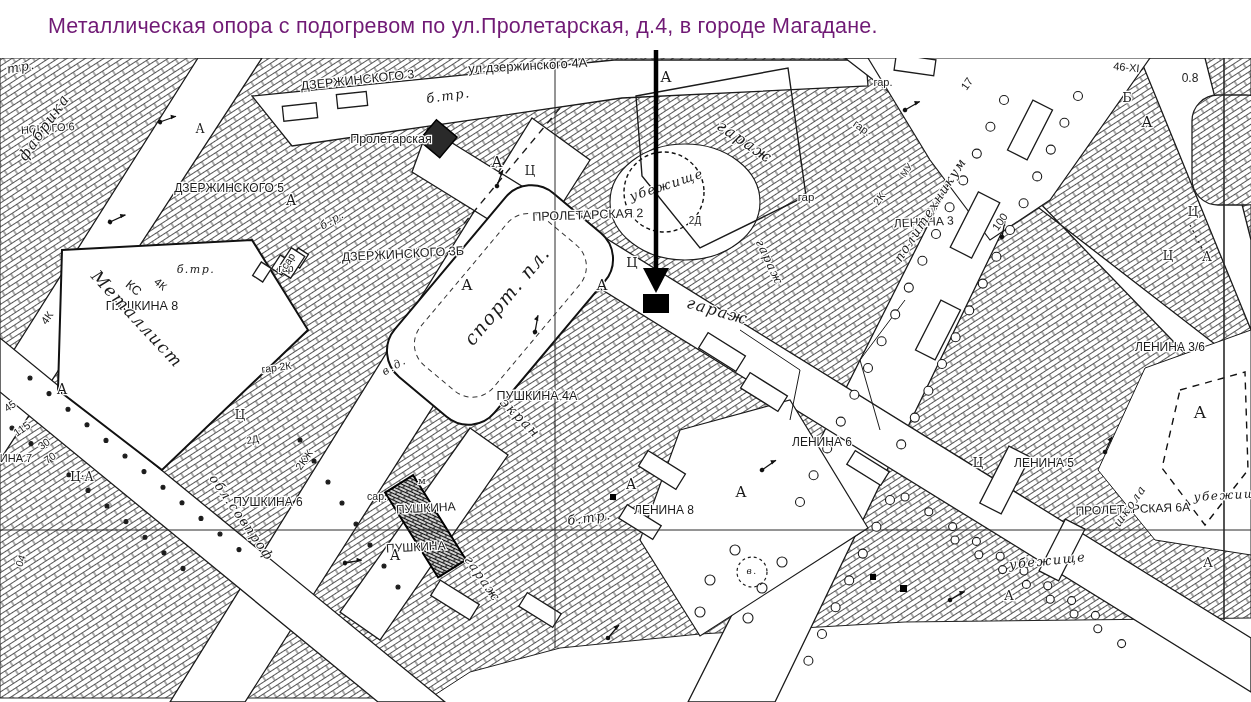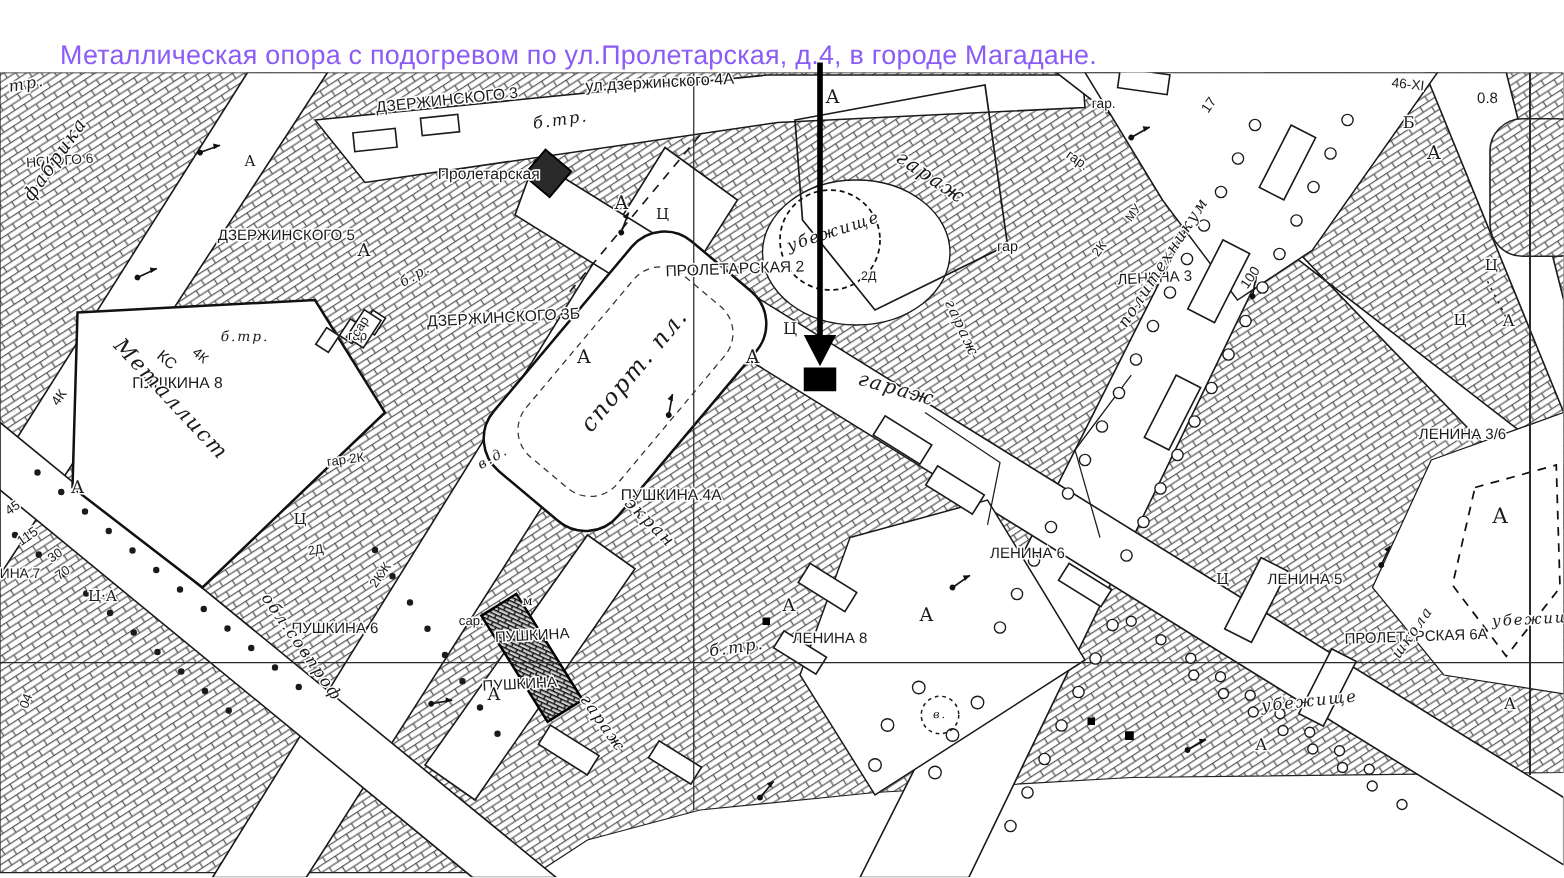--- a/index.html
+++ b/index.html
@@ -1,18 +1,18 @@
 <!DOCTYPE html>
 <html><head>
 <meta charset="utf-8">
 <style>
   html,body{margin:0;padding:0;background:#fff;}
   .stage{position:relative;width:1251px;height:702px;background:#fff;overflow:hidden;
          font-family:"Liberation Sans",sans-serif;}
-  .title{position:absolute;left:48px;top:32px;font-size:21.5px;color:#8b5cf6;
+  .title{position:absolute;left:48px;top:14px;font-size:21.5px;color:#701a75;
          font-family:"Liberation Sans",sans-serif;white-space:nowrap;letter-spacing:.2px;}
   svg{position:absolute;left:0;top:0;}
   text{fill:#1b1b1b;}
   .lb-sans{font-family:"Liberation Sans",sans-serif;font-weight:500;}
   .lb-cur{font-family:"DejaVu Serif",serif;font-style:italic;}
   .lb-cap{font-family:"DejaVu Serif",serif;}
 </style>
 </head>
 <body>
 

